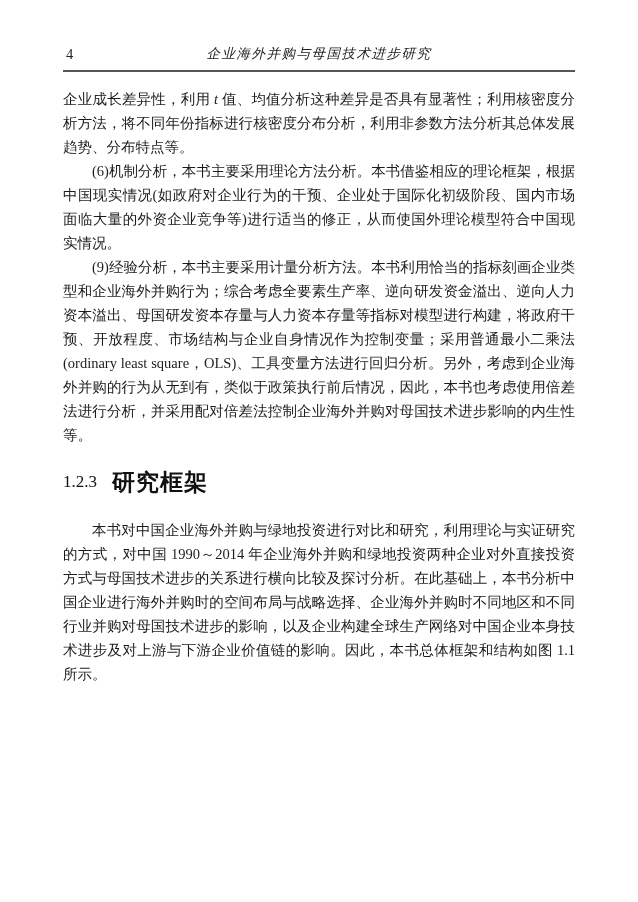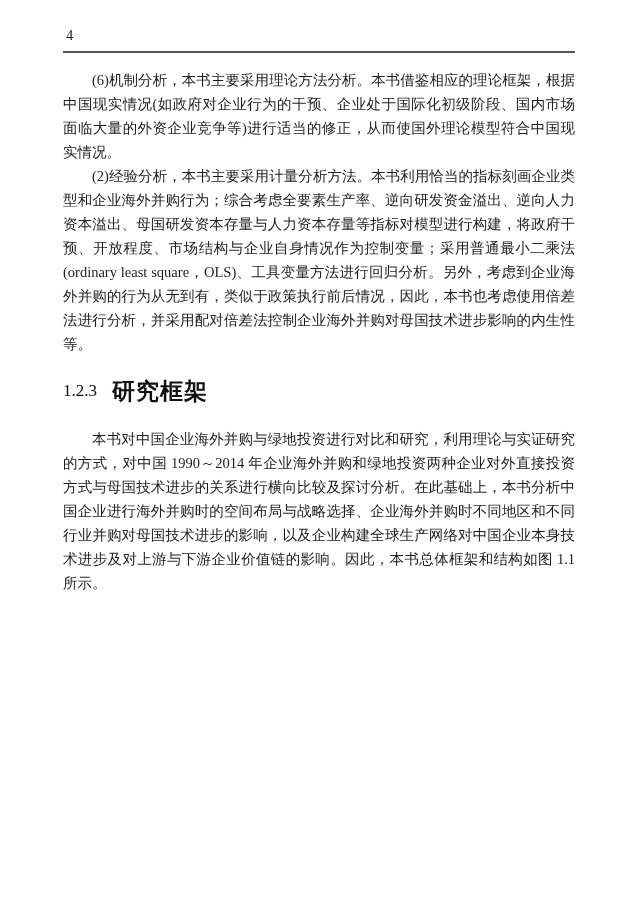--- a/index.html
+++ b/index.html
@@ -82,30 +82,32 @@
     color: #111;
   }
 </style>
 </head>
 <body>
 
 <div class="page">
 
   <header class="page-header">
     <span class="page-number">4</span>
+    <span class="running-title">企业海外并购与母国技术进步研究</span>
   </header>
 
   <div class="header-rule"></div>
 
   <main class="page-body">
 
+    <p class="para no-indent"><span>企业成长差异性，利用 </span><span class="var">t</span><span> 值、均值分析这种差异是否具有显著性；利用核密度分析方法，将不同年份指标进行核密度分布分析，利用非参数方法分析其总体发展趋势、分布特点等。</span></p>
 
     <p class="para">(6)机制分析，本书主要采用理论方法分析。本书借鉴相应的理论框架，根据中国现实情况(如政府对企业行为的干预、企业处于国际化初级阶段、国内市场面临大量的外资企业竞争等)进行适当的修正，从而使国外理论模型符合中国现实情况。</p>
 
-    <p class="para">(2)经验分析，本书主要采用计量分析方法。本书利用恰当的指标刻画企业类型和企业海外并购行为；综合考虑全要素生产率、逆向研发资金溢出、逆向人力资本溢出、母国研发资本存量与人力资本存量等指标对模型进行构建，将政府干预、开放程度、市场结构与企业自身情况作为控制变量；采用普通最小二乘法(ordinary least square，OLS)、工具变量方法进行回归分析。另外，考虑到企业海外并购的行为从无到有，类似于政策执行前后情况，因此，本书也考虑使用倍差法进行分析，并采用配对倍差法控制企业海外并购对母国技术进步影响的内生性等。</p>
+    <p class="para">(9)经验分析，本书主要采用计量分析方法。本书利用恰当的指标刻画企业类型和企业海外并购行为；综合考虑全要素生产率、逆向研发资金溢出、逆向人力资本溢出、母国研发资本存量与人力资本存量等指标对模型进行构建，将政府干预、开放程度、市场结构与企业自身情况作为控制变量；采用普通最小二乘法(ordinary least square，OLS)、工具变量方法进行回归分析。另外，考虑到企业海外并购的行为从无到有，类似于政策执行前后情况，因此，本书也考虑使用倍差法进行分析，并采用配对倍差法控制企业海外并购对母国技术进步影响的内生性等。</p>
 
     <h2 class="section-heading">
       <span class="heading-number">1.2.3</span>
       <span class="heading-title">研究框架</span>
     </h2>
 
 
     <p class="para">本书对中国企业海外并购与绿地投资进行对比和研究，利用理论与实证研究的方式，对中国 1990～2014 年企业海外并购和绿地投资两种企业对外直接投资方式与母国技术进步的关系进行横向比较及探讨分析。在此基础上，本书分析中国企业进行海外并购时的空间布局与战略选择、企业海外并购时不同地区和不同行业并购对母国技术进步的影响，以及企业构建全球生产网络对中国企业本身技术进步及对上游与下游企业价值链的影响。因此，本书总体框架和结构如图 1.1 所示。</p>
 
   </main>

